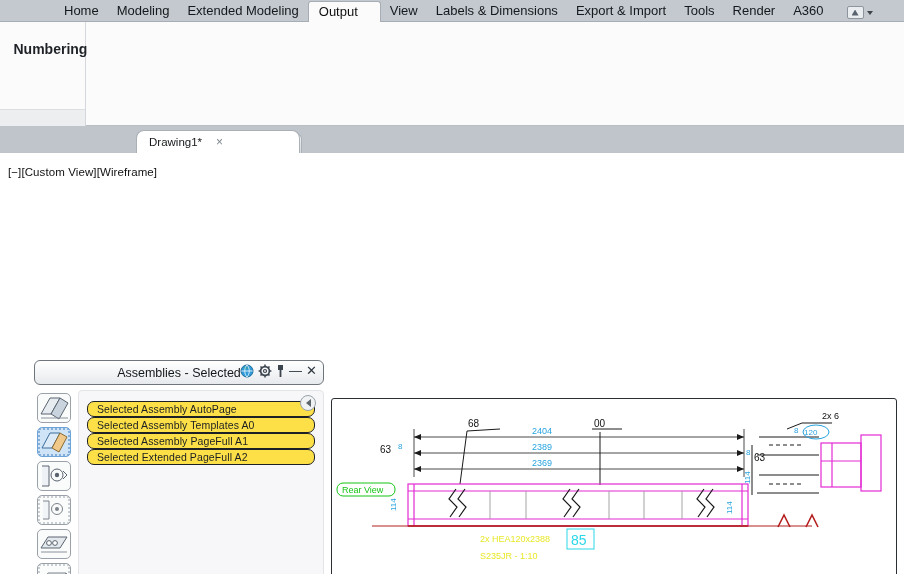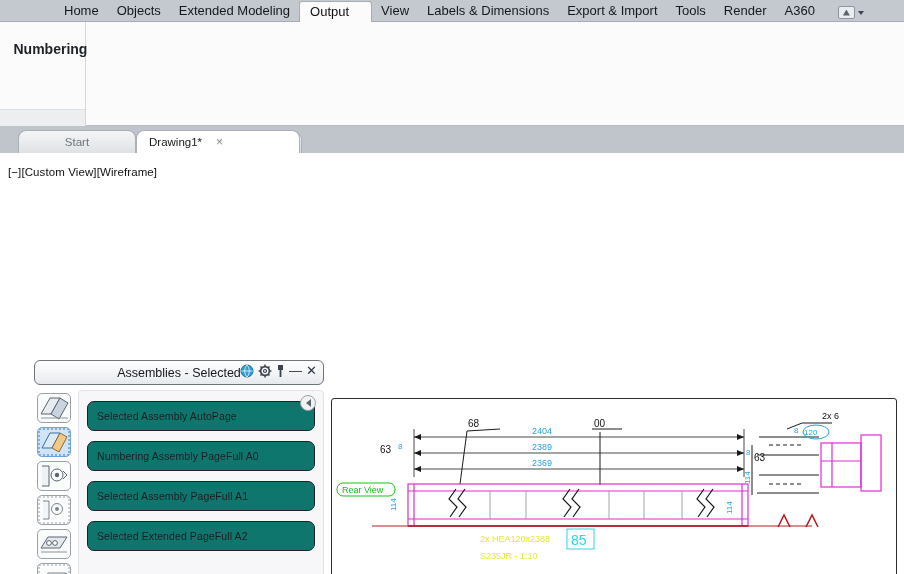--- a/index.html
+++ b/index.html
@@ -106,22 +106,22 @@
   .sidebtn{
     width:34px;height:30px;border:1px solid #9aa1a8;border-radius:5px;background:#fafbfb;
     overflow:hidden; cursor:default; position:relative;
   }
   .sidebtn.active{ background:#cfe4f7; border-color:#6fa4d8; }
   .listpane{
     flex:1; margin-left:4px; background:#f7f7f9; border:1px solid #e3e4e7; border-radius:4px;
     padding:10px 8px 8px 8px; position:relative;
   }
   .litem{
-    height:30px; border:1px solid #1d2024; border-radius:7px; background:#0f766e;
-    display:flex; align-items:center; padding:0 9px; margin-bottom:10px;
+    height:16px; border:1px solid #1d2024; border-radius:7px; background:#fde047;
+    display:flex; align-items:center; padding:0 9px; margin-bottom:0;
     font-size:10.5px; color:#1b1e22; cursor:default; letter-spacing:.1px;
   }
   .collapse-tab{
     position:absolute; right:7px; top:4px; width:16px;height:16px;border-radius:50%;
     border:1px solid #9aa1a8; background:#f1f2f4; display:flex;align-items:center;justify-content:center;
     cursor:default;
   }
   .collapse-tab i{ width:0;height:0;border-top:4px solid transparent;border-bottom:4px solid transparent;
                    border-right:5px solid #5d656d; }
 
@@ -131,21 +131,21 @@
     background:#fff; border:1px solid #2b2f33; border-radius:3px; overflow:hidden;
   }
   svg{ display:block; }
 </style>
 </head>
 <body>
 
 <div class="tabbar">
   <div class="tabbar-inner">
     <div class="rtab">Home</div>
-    <div class="rtab">Objects</div>
+    <div class="rtab">Modeling</div>
     <div class="rtab">Extended Modeling</div>
     <div class="rtab active">Output</div>
     <div class="rtab">View</div>
     <div class="rtab">Labels &amp; Dimensions</div>
     <div class="rtab">Export &amp; Import</div>
     <div class="rtab">Tools</div>
     <div class="rtab">Render</div>
     <div class="rtab">A360</div>
     <div class="a360-chip">
       <div class="chip-box">
@@ -464,23 +464,20 @@
         </svg>
 
       </div>
     </div>
 
   </div>
 
 </div>
 
 <div class="doctabs">
-  <div class="dtab" style="left:18px;width:118px;justify-content:center">
-    <span>Start</span>
-  </div>
   <div class="dtab active" style="left:136px;width:164px">
     <span>Drawing1*</span>
     <span class="x">×</span>
   </div>
   <div class="addtab" style="left:278px">
     <span>+</span>
   </div>
 </div>
 
 <div class="canvas">
@@ -562,21 +559,21 @@
             <polygon points="22,19 28,9 30,11 24,21" fill="#d5dbe1" stroke="#7c848c"></polygon>
           </svg>
         </div>
       </div>
 
       <div class="listpane">
         <div class="collapse-tab">
             <i></i>
           </div>
         <div class="litem">Selected Assembly   AutoPage</div>
-        <div class="litem">Numbering Assembly PageFull A0</div>
+        <div class="litem">Selected Assembly Templates A0</div>
         <div class="litem">Selected Assembly PageFull A1</div>
         <div class="litem">Selected Extended PageFull A2</div>
 
       </div>
     </div>
   </div>
 
   <div class="prev">
     <svg width="564" height="211" viewBox="0 0 564 211">
 

